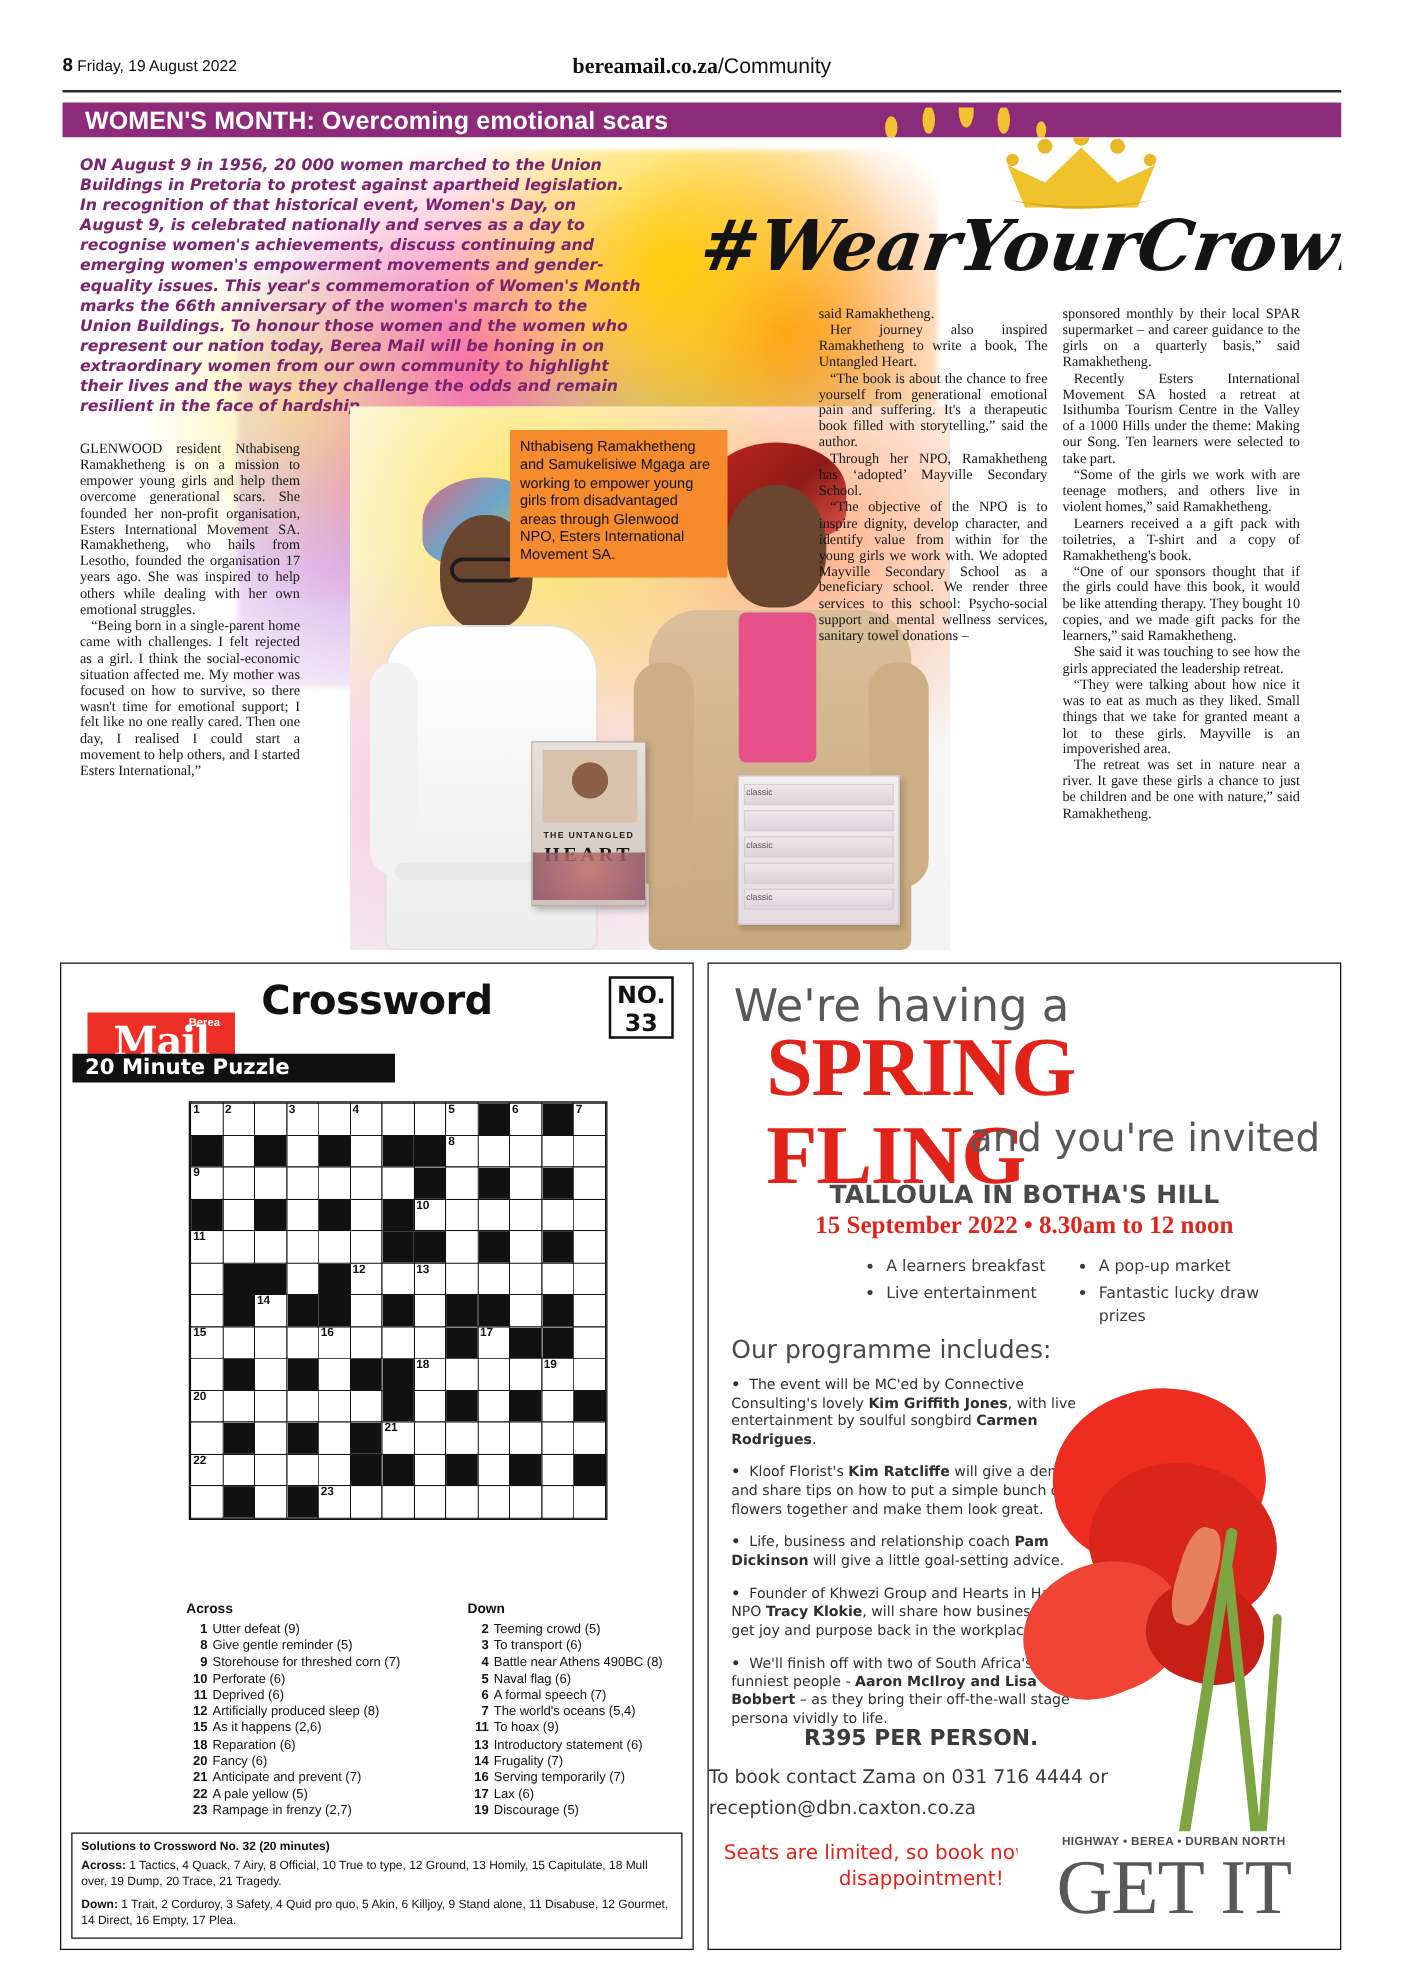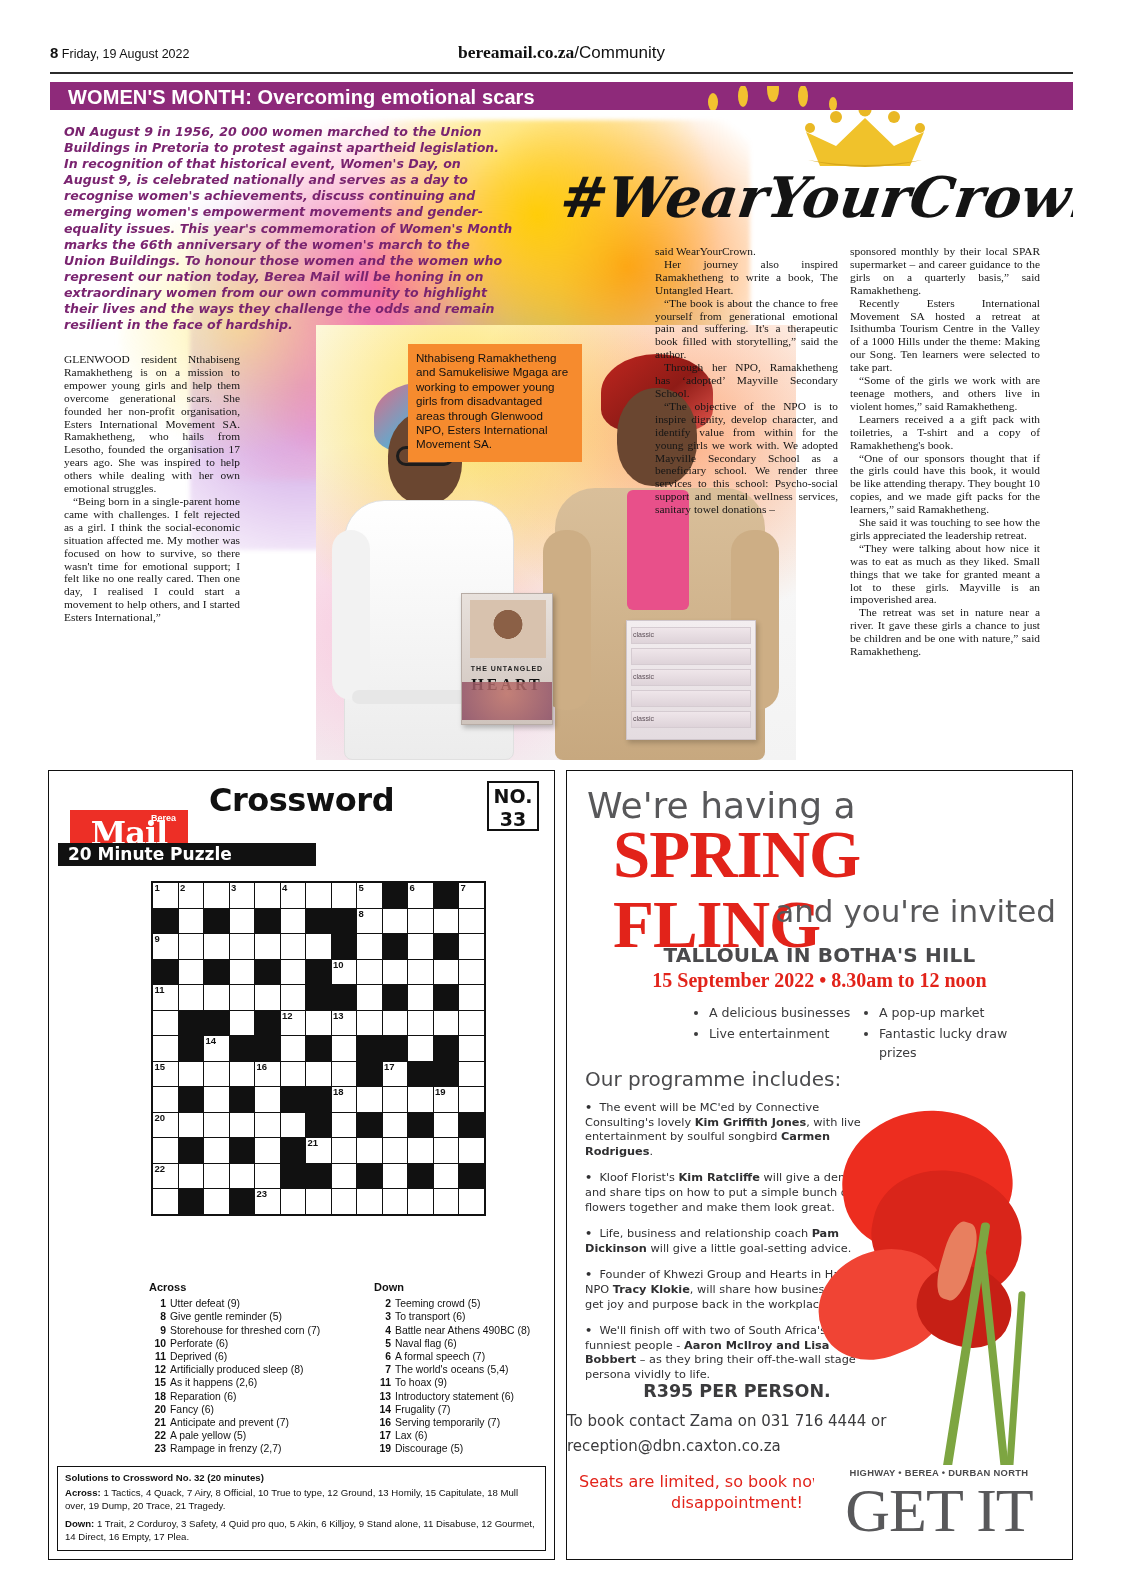--- a/index.html
+++ b/index.html
@@ -59,21 +59,21 @@
              font-size:56px; color:#141414; white-space:nowrap;
              transform: skewX(-8deg); }
 
   
   .intro { position:absolute; left:14px; top:14px; width:450px;
            color:#7a2470; font-family:"DejaVu Sans", sans-serif; font-style:italic;
            font-weight:bold; font-size:12.6px; line-height:16.1px; }
 
   
   .photo { position:absolute; left:230px; top:215px; width:480px; height:435px;
-           overflow:hidden;margin-left:36px; }
+           overflow:hidden; }
   .ph-bg  { position:absolute; inset:0;
             background:
               radial-gradient(ellipse at 30% 20%, rgba(255,210,0,.6), rgba(255,210,0,0) 45%),
               radial-gradient(ellipse at 75% 25%, rgba(255,110,30,.55), rgba(255,110,30,0) 42%),
               radial-gradient(ellipse at 20% 70%, rgba(255,120,180,.4), rgba(255,120,180,0) 45%),
               linear-gradient(#fdfdfd,#f3f3f3); }
   .lady { position:absolute; bottom:0; }
   .lady .head  { position:absolute; border-radius:48% 48% 44% 44%; background:#6a4630; }
   .lady .scarf { position:absolute; border-radius:52% 52% 30% 30%; }
   .lady .torso { position:absolute; border-radius:40px 40px 8px 8px; }
@@ -310,21 +310,21 @@
     </div>
 
     <div class="caption">Nthabiseng Ramakhetheng and Samukelisiwe Mgaga are working to empower young girls from disadvantaged areas through Glenwood NPO, Esters International Movement SA.</div>
 
     <div class="col col-1">
       <p class="first">GLENWOOD resident Nthabiseng Ramakhetheng is on a mission to empower young girls and help them overcome generational scars. She founded her non-profit organisation, Esters International Movement SA. Ramakhetheng, who hails from Lesotho, founded the organisation 17 years ago. She was inspired to help others while dealing with her own emotional struggles.</p>
       <p>“Being born in a single-parent home came with challenges. I felt rejected as a girl. I think the social-economic situation affected me. My mother was focused on how to survive, so there wasn't time for emotional support; I felt like no one really cared. Then one day, I realised I could start a movement to help others, and I started Esters International,”</p>
     </div>
 
     <div class="col col-2">
-      <p class="first">said WearYourCrown.</p>
+      <p class="first">said Ramakhetheng.</p>
       <p>Her journey also inspired Ramakhetheng to write a book, The Untangled Heart.</p>
       <p>“The book is about the chance to free yourself from generational emotional pain and suffering. It's a therapeutic book filled with storytelling,” said the author.</p>
       <p>Through her NPO, Ramakhetheng has ‘adopted’ Mayville Secondary School.</p>
       <p>“The objective of the NPO is to inspire dignity, develop character, and identify value from within for the young girls we work with. We adopted Mayville Secondary School as a beneficiary school. We render three services to this school: Psycho-social support and mental wellness services, sanitary towel donations –</p>
     </div>
 
     <div class="col col-3">
       <p class="first">sponsored monthly by their local SPAR supermarket – and career guidance to the girls on a quarterly basis,” said Ramakhetheng.</p>
       <p>Recently Esters International Movement SA hosted a retreat at Isithumba Tourism Centre in the Valley of a 1000 Hills under the theme: Making our Song. Ten learners were selected to take part.</p>
       <p>“Some of the girls we work with are teenage mothers, and others live in violent homes,” said Ramakhetheng.</p>
@@ -719,21 +719,21 @@
 
   <div class="ad">
     <div class="ad-were">We're having a</div>
     <div class="ad-spring">SPRING FLING</div>
     <div class="ad-invited">and you're invited</div>
     <div class="ad-venue">TALLOULA IN BOTHA'S HILL</div>
     <div class="ad-date">15 September 2022 • 8.30am to 12 noon</div>
 
     <div class="ad-bullets">
       <div class="bcol"><ul id="bul-left">
-            <li>A delicious businesses</li>
+            <li>A learners breakfast</li>
             <li>Live entertainment</li>
           </ul></div><div class="bcol"><ul id="bul-right">
             <li>A pop-up market</li>
             <li>Fantastic lucky draw prizes</li>
           </ul></div>
     </div>
 
     <div class="ad-prog-h">Our programme includes:</div>
     <div class="ad-prog" id="prog-list">
         <p><span class="dot">•</span>&nbsp;&nbsp;The event will be MC'ed by Connective Consulting's lovely <span class="b">Kim Griffith Jones</span>, with live entertainment by soulful songbird <span class="b">Carmen Rodrigues</span>.</p>

